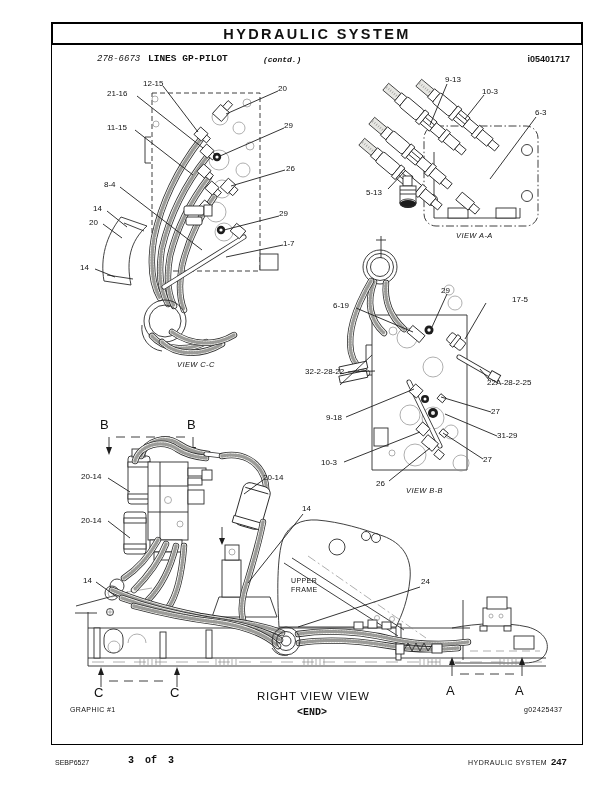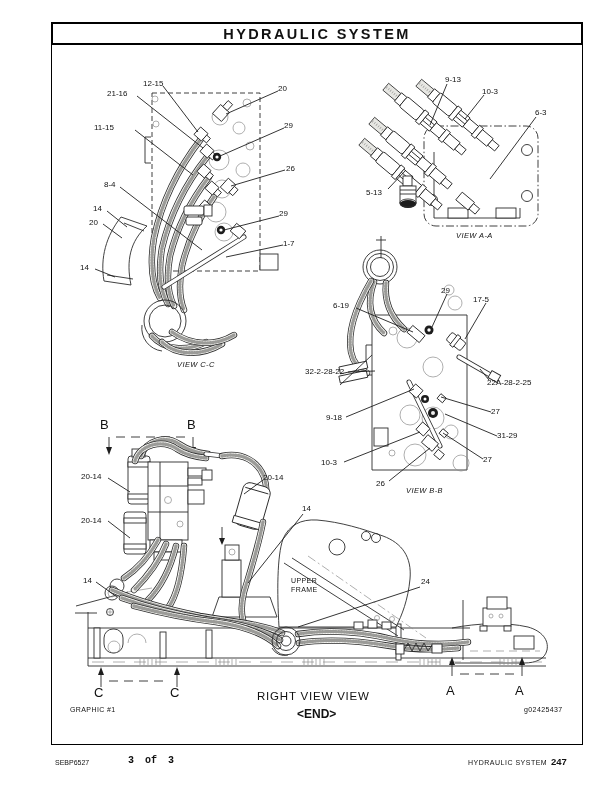--- a/index.html
+++ b/index.html
@@ -14,21 +14,21 @@
   .pn{position:absolute;left:97px;top:0;font:italic 9px "Liberation Mono",monospace;}
   .sect{position:absolute;left:148px;top:-1px;font:bold 9.5px "Liberation Mono",monospace;}
   .contd{position:absolute;left:263px;top:1px;font:bold italic 8px "Liberation Mono",monospace;}
   .mediaid{position:absolute;right:42px;top:0;font:bold 9px "Liberation Sans",sans-serif;}
   svg.diagram{position:absolute;left:0;top:0;}
   .co{position:absolute;font-size:8px;white-space:nowrap;}
   .viewlbl{position:absolute;font-size:7.5px;letter-spacing:.4px;white-space:nowrap;font-style:italic;}
   .seclt{position:absolute;font-size:13px;white-space:nowrap;}
   .uframe{position:absolute;font-size:7px;line-height:9px;letter-spacing:.4px;text-align:left;white-space:nowrap;}
   .rsv{position:absolute;font-size:11.5px;letter-spacing:.8px;white-space:nowrap;}
-  .endtag{position:absolute;font-weight:bold;font-size:12px;white-space:nowrap;}
+  .endtag{position:absolute;font-weight:bold;font-size:10px;white-space:nowrap;font-family:Liberation Mono, monospace;}
   .gfx{position:absolute;font-size:7px;letter-spacing:.4px;white-space:nowrap;}
   .footer-left{position:absolute;left:55px;top:759px;font-size:7px;}
   .footer-pages{position:absolute;left:128px;top:755px;font:bold 10px "Liberation Mono",monospace;word-spacing:5px;text-align:center;}
   .footer-sect{position:absolute;left:468px;top:759px;font-size:7px;letter-spacing:.5px;}
   .footer-num{position:absolute;left:551px;top:756px;font-weight:bold;font-size:9.5px;}
   
   .ln{stroke:#2b2b2b;stroke-width:.9;fill:none;}
   .lnf{stroke:#2b2b2b;stroke-width:.9;fill:#fff;}
   .thin{stroke:#8d8d8d;stroke-width:.7;fill:none;}
   .fillw{fill:#fff;stroke:#2b2b2b;stroke-width:.9;}
@@ -47,20 +47,26 @@
 </head>
 <body>
 
 <div class="page">
 
   <div class="border-box"></div>
   <div class="title-bar">
     <span class="title-text">HYDRAULIC SYSTEM</span>
   </div>
 
+  <div class="subheader">
+    <span class="pn">278-6673</span>
+    <span class="sect">LINES GP-PILOT</span>
+    <span class="contd">(contd.)</span>
+    <span class="mediaid">i05401717</span>
+  </div>
 
   <svg class="diagram" width="612" height="792" viewBox="0 0 612 792">
     <defs>
 
       <path id="cc-h1" d="M201,139 C180,166 162,200 154,238 C150,262 152,284 160,298"></path>
       <path id="cc-h2" d="M207,157 C187,182 170,214 162,248 C158,272 160,290 168,304"></path>
       <path id="cc-h3" d="M209,177 C192,199 177,227 170,256 C166,278 168,294 174,306"></path>
       <path id="cc-h4" d="M214,197 C200,216 188,240 182,266 C178,288 180,300 184,310"></path>
       <path id="cc-h5" d="M152,336 C164,350 186,352 206,342"></path>
       <path id="cc-h6" d="M162,342 C176,356 202,356 222,344"></path>
@@ -415,39 +421,39 @@
       <polygon class="darkf" points="98,675 104,675 101,667"></polygon>
       <polygon class="darkf" points="174,675 180,675 177,667"></polygon>
       <path class="ln" d="M109,681 H169" stroke-dasharray="9 6"></path>
       <path class="lead" d="M108,478 L130,492 M263,480 L244,494 M108,521 L130,538 M96,582 L117,597 M303,514 L248,583 M420,587 L298,627"></path>
     </g>
   </svg>
 
   <div class="co" style="left:143px;top:79px">12-15</div>
   <div class="co" style="left:107px;top:89px">21-16</div>
   <div class="co" style="left:278px;top:84px">20</div>
-  <div class="co" style="left:94px;top:123px">11-15</div>
+  <div class="co" style="left:107px;top:123px">11-15</div>
   <div class="co" style="left:284px;top:121px">29</div>
   <div class="co" style="left:286px;top:164px">26</div>
   <div class="co" style="left:104px;top:180px">8-4</div>
   <div class="co" style="left:93px;top:204px">14</div>
   <div class="co" style="left:89px;top:218px">20</div>
   <div class="co" style="left:279px;top:209px">29</div>
   <div class="co" style="left:283px;top:239px">1-7</div>
   <div class="co" style="left:80px;top:263px">14</div>
   <div class="viewlbl" style="left:177px;top:360px">VIEW C-C</div>
 
   <div class="co" style="left:445px;top:75px">9-13</div>
   <div class="co" style="left:482px;top:87px">10-3</div>
   <div class="co" style="left:535px;top:108px">6-3</div>
   <div class="co" style="left:366px;top:188px">5-13</div>
   <div class="viewlbl" style="left:456px;top:231px">VIEW A-A</div>
 
   <div class="co" style="left:441px;top:286px">29</div>
-  <div class="co" style="left:473px;top:295px">17-5</div>
+  <div class="co" style="left:512px;top:295px">17-5</div>
   <div class="co" style="left:333px;top:301px">6-19</div>
   <div class="co" style="left:305px;top:367px">32-2-28-22</div>
   <div class="co" style="left:487px;top:378px">22A-28-2-25</div>
   <div class="co" style="left:326px;top:413px">9-18</div>
   <div class="co" style="left:491px;top:407px">27</div>
   <div class="co" style="left:497px;top:431px">31-29</div>
   <div class="co" style="left:321px;top:458px">10-3</div>
   <div class="co" style="left:483px;top:455px">27</div>
   <div class="co" style="left:376px;top:479px">26</div>
   <div class="viewlbl" style="left:406px;top:486px">VIEW B-B</div>

